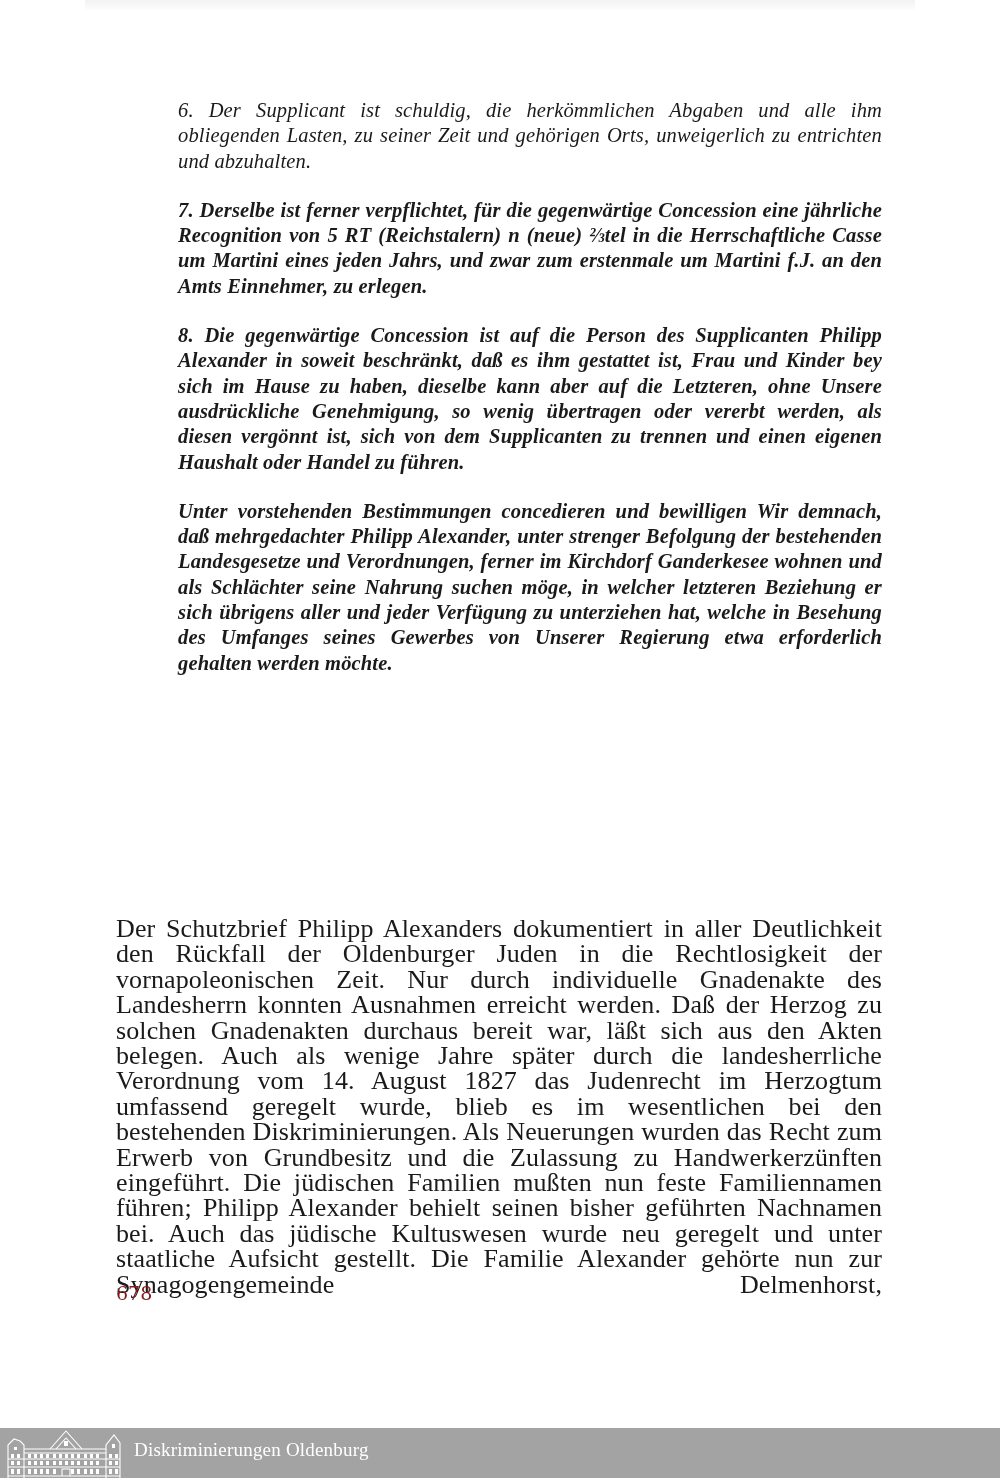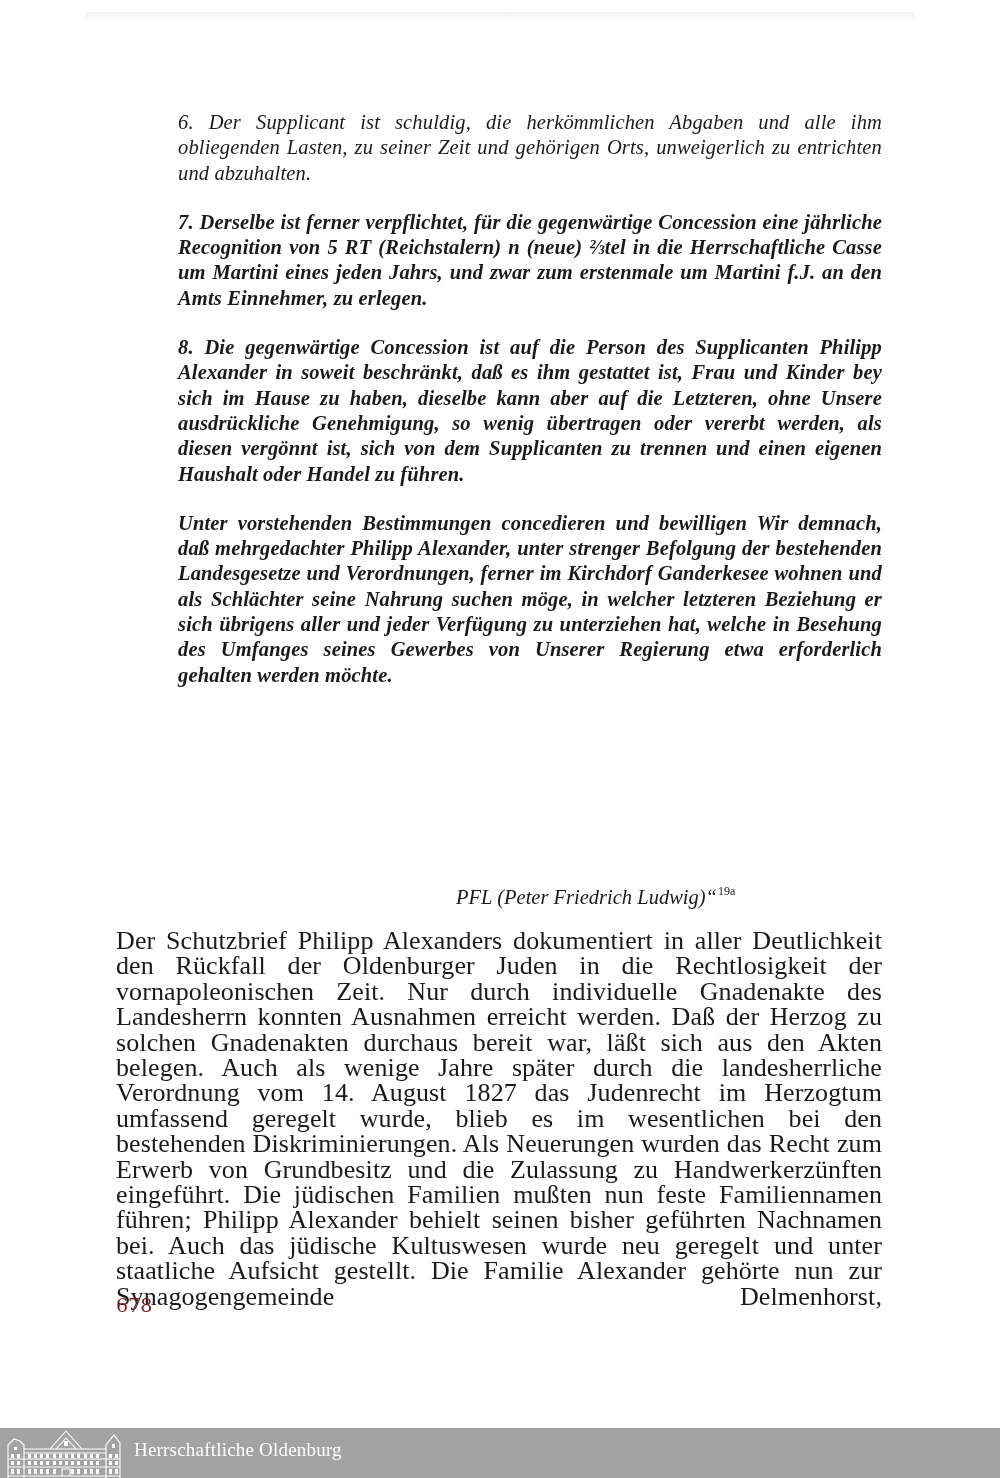--- a/index.html
+++ b/index.html
@@ -11,21 +11,21 @@
       width: 1000px;
       height: 1478px;
       position: relative;
       overflow: hidden;
       font-family: "DejaVu Serif", "Liberation Serif", serif;
       color: #1a1a1a;
     }
     .page {
       position: absolute;
       left: 0;
-      top: 12px;
+      top: 0;
       width: 1000px;
       height: 1040px;
       background: #ffffff;
     }
     .top-bleed {
       position: absolute;
       left: 85px;
       top: 0;
       width: 830px;
       height: 10px;
@@ -120,23 +120,20 @@
 <div class="page">
   <div class="top-bleed"></div>
 
   <div class="quote-block">
     <p>6. Der Supplicant ist schuldig, die herkömmlichen Abgaben und alle ihm obliegenden Lasten, zu seiner Zeit und gehörigen Orts, unweigerlich zu entrichten und abzuhalten.</p>
     <p>7. Derselbe ist ferner verpflichtet, für die gegenwärtige Concession eine jährliche Recognition von 5 RT (Reichstalern) n (neue) ⅔tel in die Herrschaftliche Casse um Martini eines jeden Jahrs, und zwar zum erstenmale um Martini f.J. an den Amts Einnehmer, zu erlegen.</p>
     <p>8. Die gegenwärtige Concession ist auf die Person des Supplicanten Philipp Alexander in soweit beschränkt, daß es ihm gestattet ist, Frau und Kinder bey sich im Hause zu haben, dieselbe kann aber auf die Letzteren, ohne Unsere ausdrückliche Genehmigung, so wenig übertragen oder vererbt werden, als diesen vergönnt ist, sich von dem Supplicanten zu trennen und einen eigenen Haushalt oder Handel zu führen.</p>
     <p>Unter vorstehenden Bestimmungen concedieren und bewilligen Wir demnach, daß mehrgedachter Philipp Alexander, unter strenger Befolgung der bestehenden Landesgesetze und Verordnungen, ferner im Kirchdorf Ganderkesee wohnen und als Schlächter seine Nahrung suchen möge, in welcher letzteren Beziehung er sich übrigens aller und jeder Verfügung zu unterziehen hat, welche in Besehung des Umfanges seines Gewerbes von Unserer Regierung etwa erforderlich gehalten werden möchte.</p>
   </div>
 
-  <div class="signature">
-    <span>PFL (Peter Friedrich Ludwig)“</span><sup>19a</sup>
-  </div>
 
   <div class="body-text">Der Schutzbrief Philipp Alexanders dokumentiert in aller Deutlichkeit den Rückfall der Oldenburger Juden in die Rechtlosigkeit der vornapoleonischen Zeit. Nur durch individuelle Gnadenakte des Landesherrn konnten Ausnahmen erreicht werden. Daß der Herzog zu solchen Gnadenakten durchaus bereit war, läßt sich aus den Akten belegen. Auch als wenige Jahre später durch die landesherrliche Verordnung vom 14. August 1827 das Judenrecht im Herzogtum umfassend geregelt wurde, blieb es im wesentlichen bei den bestehenden Diskriminierungen. Als Neuerungen wurden das Recht zum Erwerb von Grundbesitz und die Zulassung zu Handwerkerzünften eingeführt. Die jüdischen Familien mußten nun feste Familiennamen führen; Philipp Alexander behielt seinen bisher geführten Nachnamen bei. Auch das jüdische Kultuswesen wurde neu geregelt und unter staatliche Aufsicht gestellt. Die Familie Alexander gehörte nun zur Synagogengemeinde Delmenhorst,</div>
 
   <div class="page-number">678</div>
 </div>
 
 <div class="footer">
   <svg class="footer-logo" viewBox="0 0 118 49" xmlns="http://www.w3.org/2000/svg">
     <g fill="none" stroke="#ffffff" stroke-width="1.1">
 
@@ -205,14 +202,14 @@
       <rect x="103" y="40" width="3" height="5"></rect>
         <rect x="109" y="40" width="3" height="5"></rect>
 
       <rect x="8" y="18" width="3" height="3"></rect>
       <rect x="106" y="15" width="3" height="4"></rect>
       <rect x="58" y="12" width="4" height="5"></rect>
     </g>
 
     <path d="M56 47 V40 H64 V47" fill="none" stroke="#ffffff" stroke-width="1.1"></path>
   </svg>
-  <span class="footer-label">Herrschaftliche Oldenburg</span>
+  <span class="footer-label">Diskriminierungen Oldenburg</span>
 </div>
 
 </body></html>

